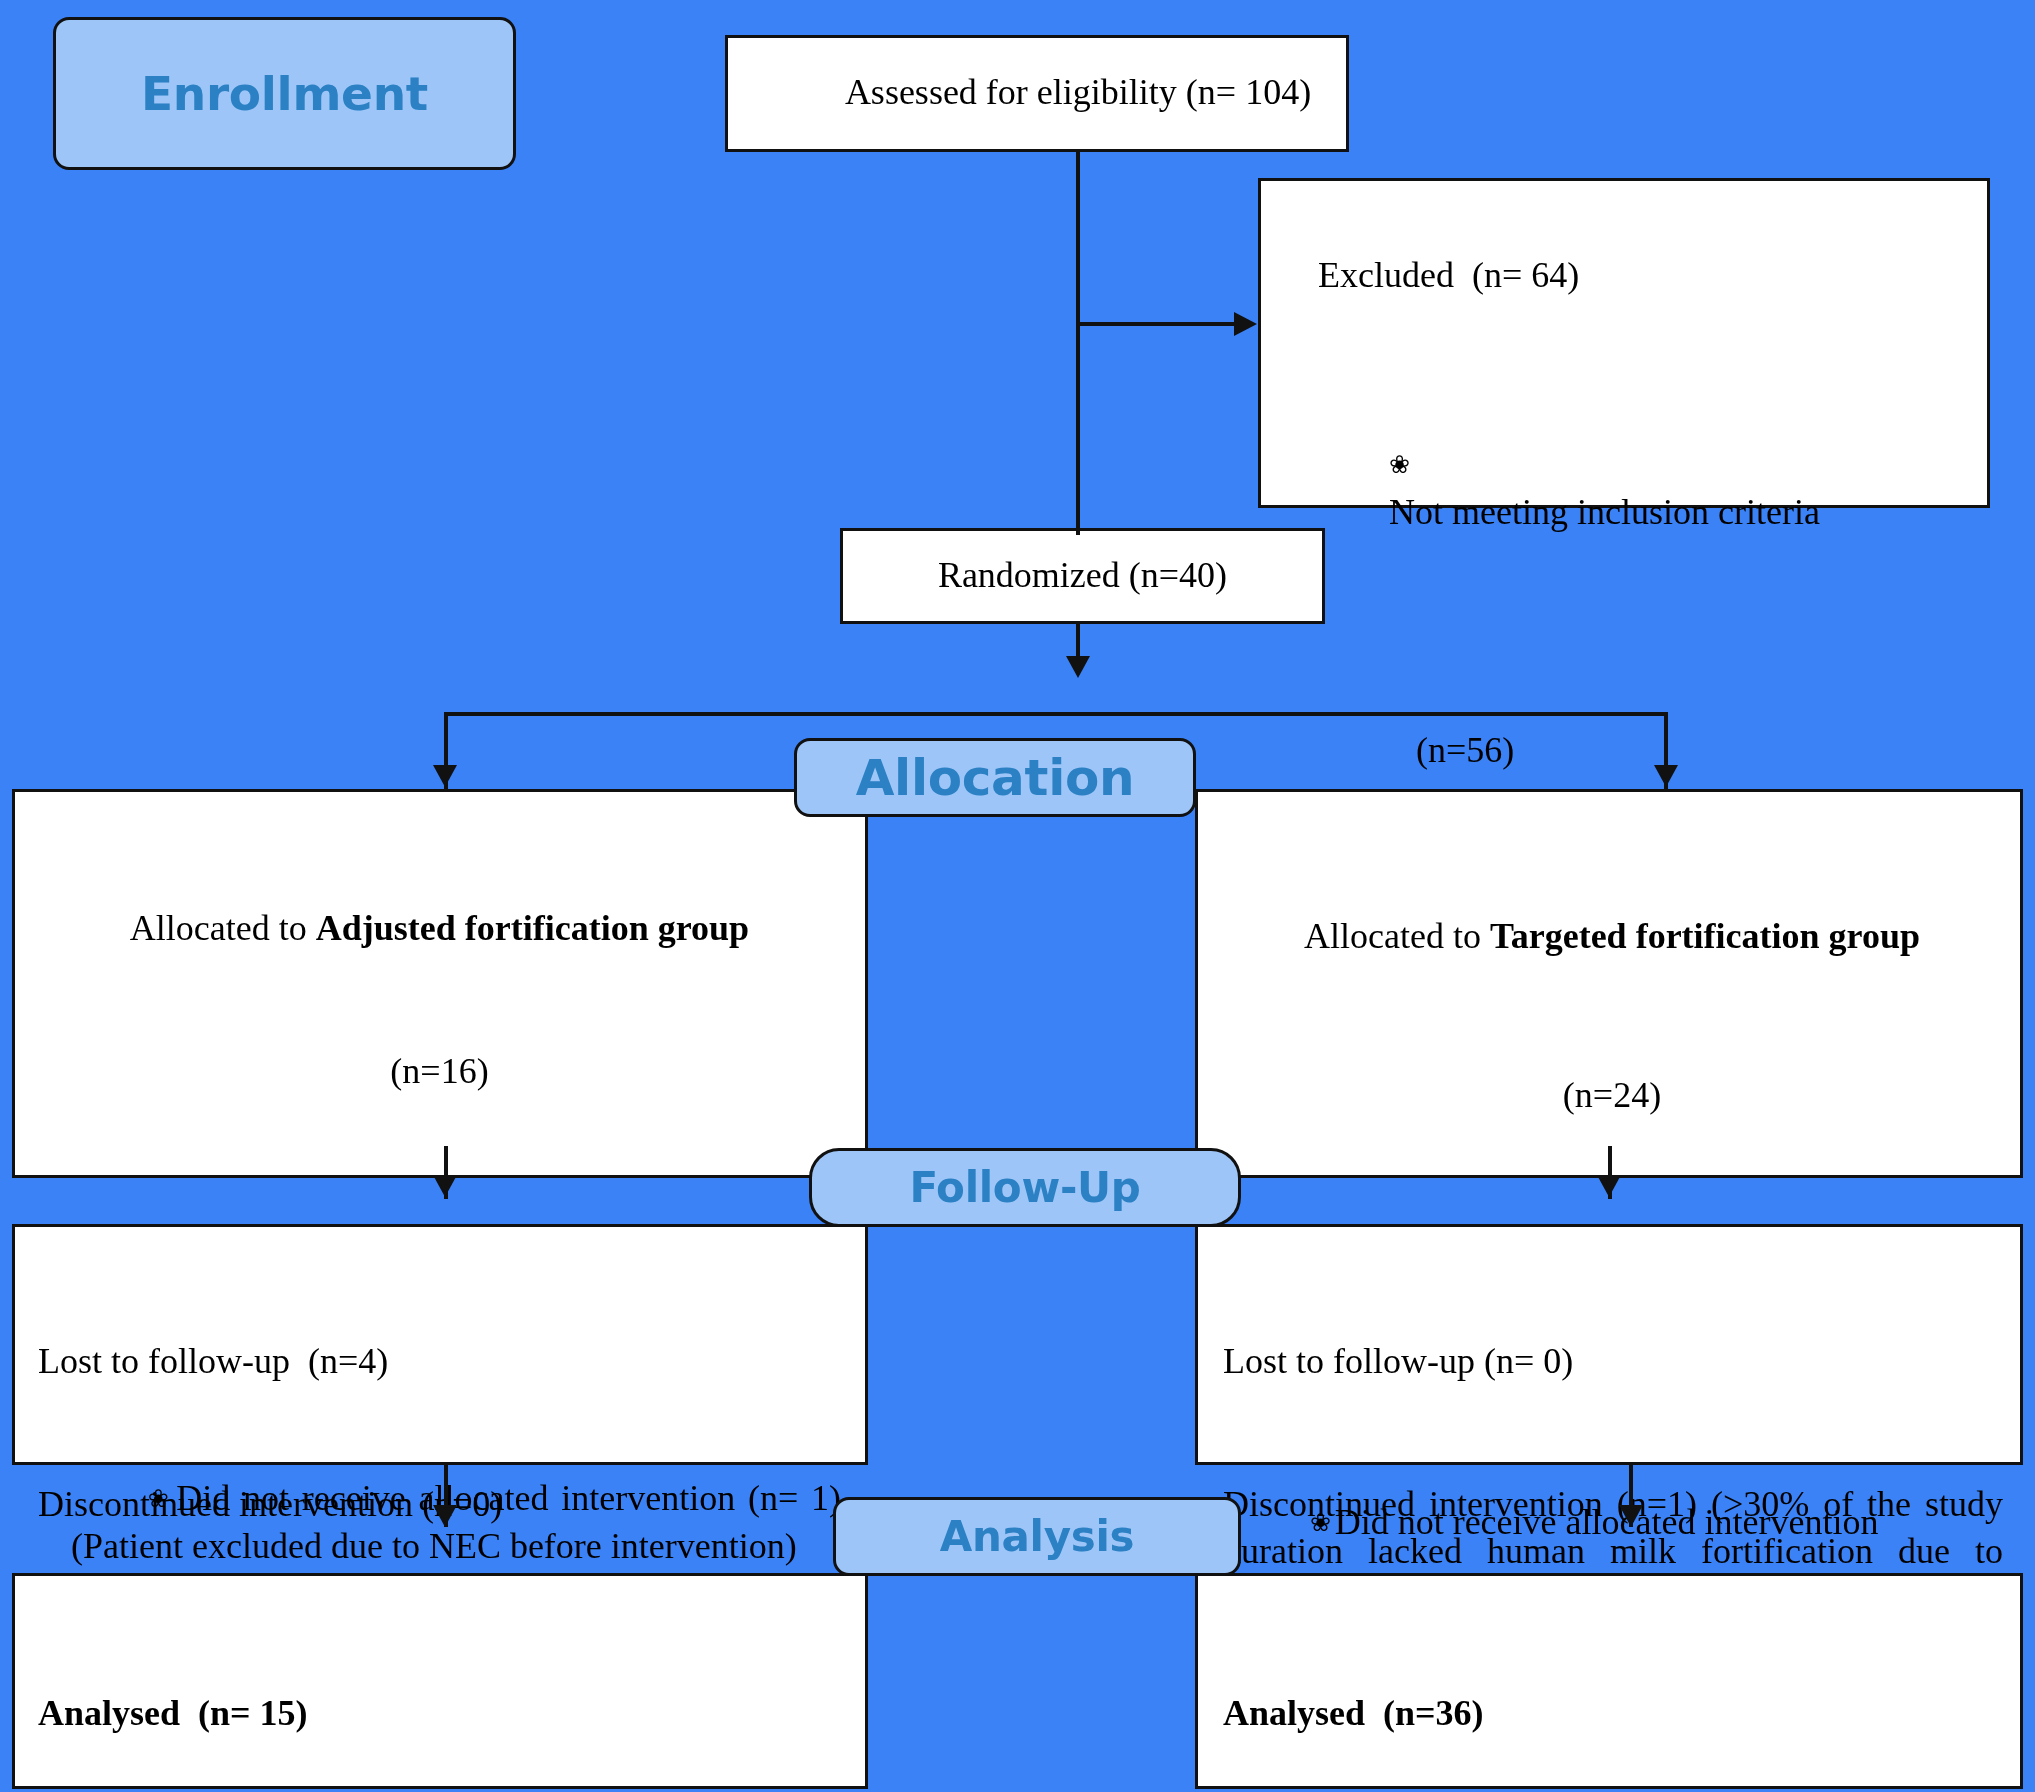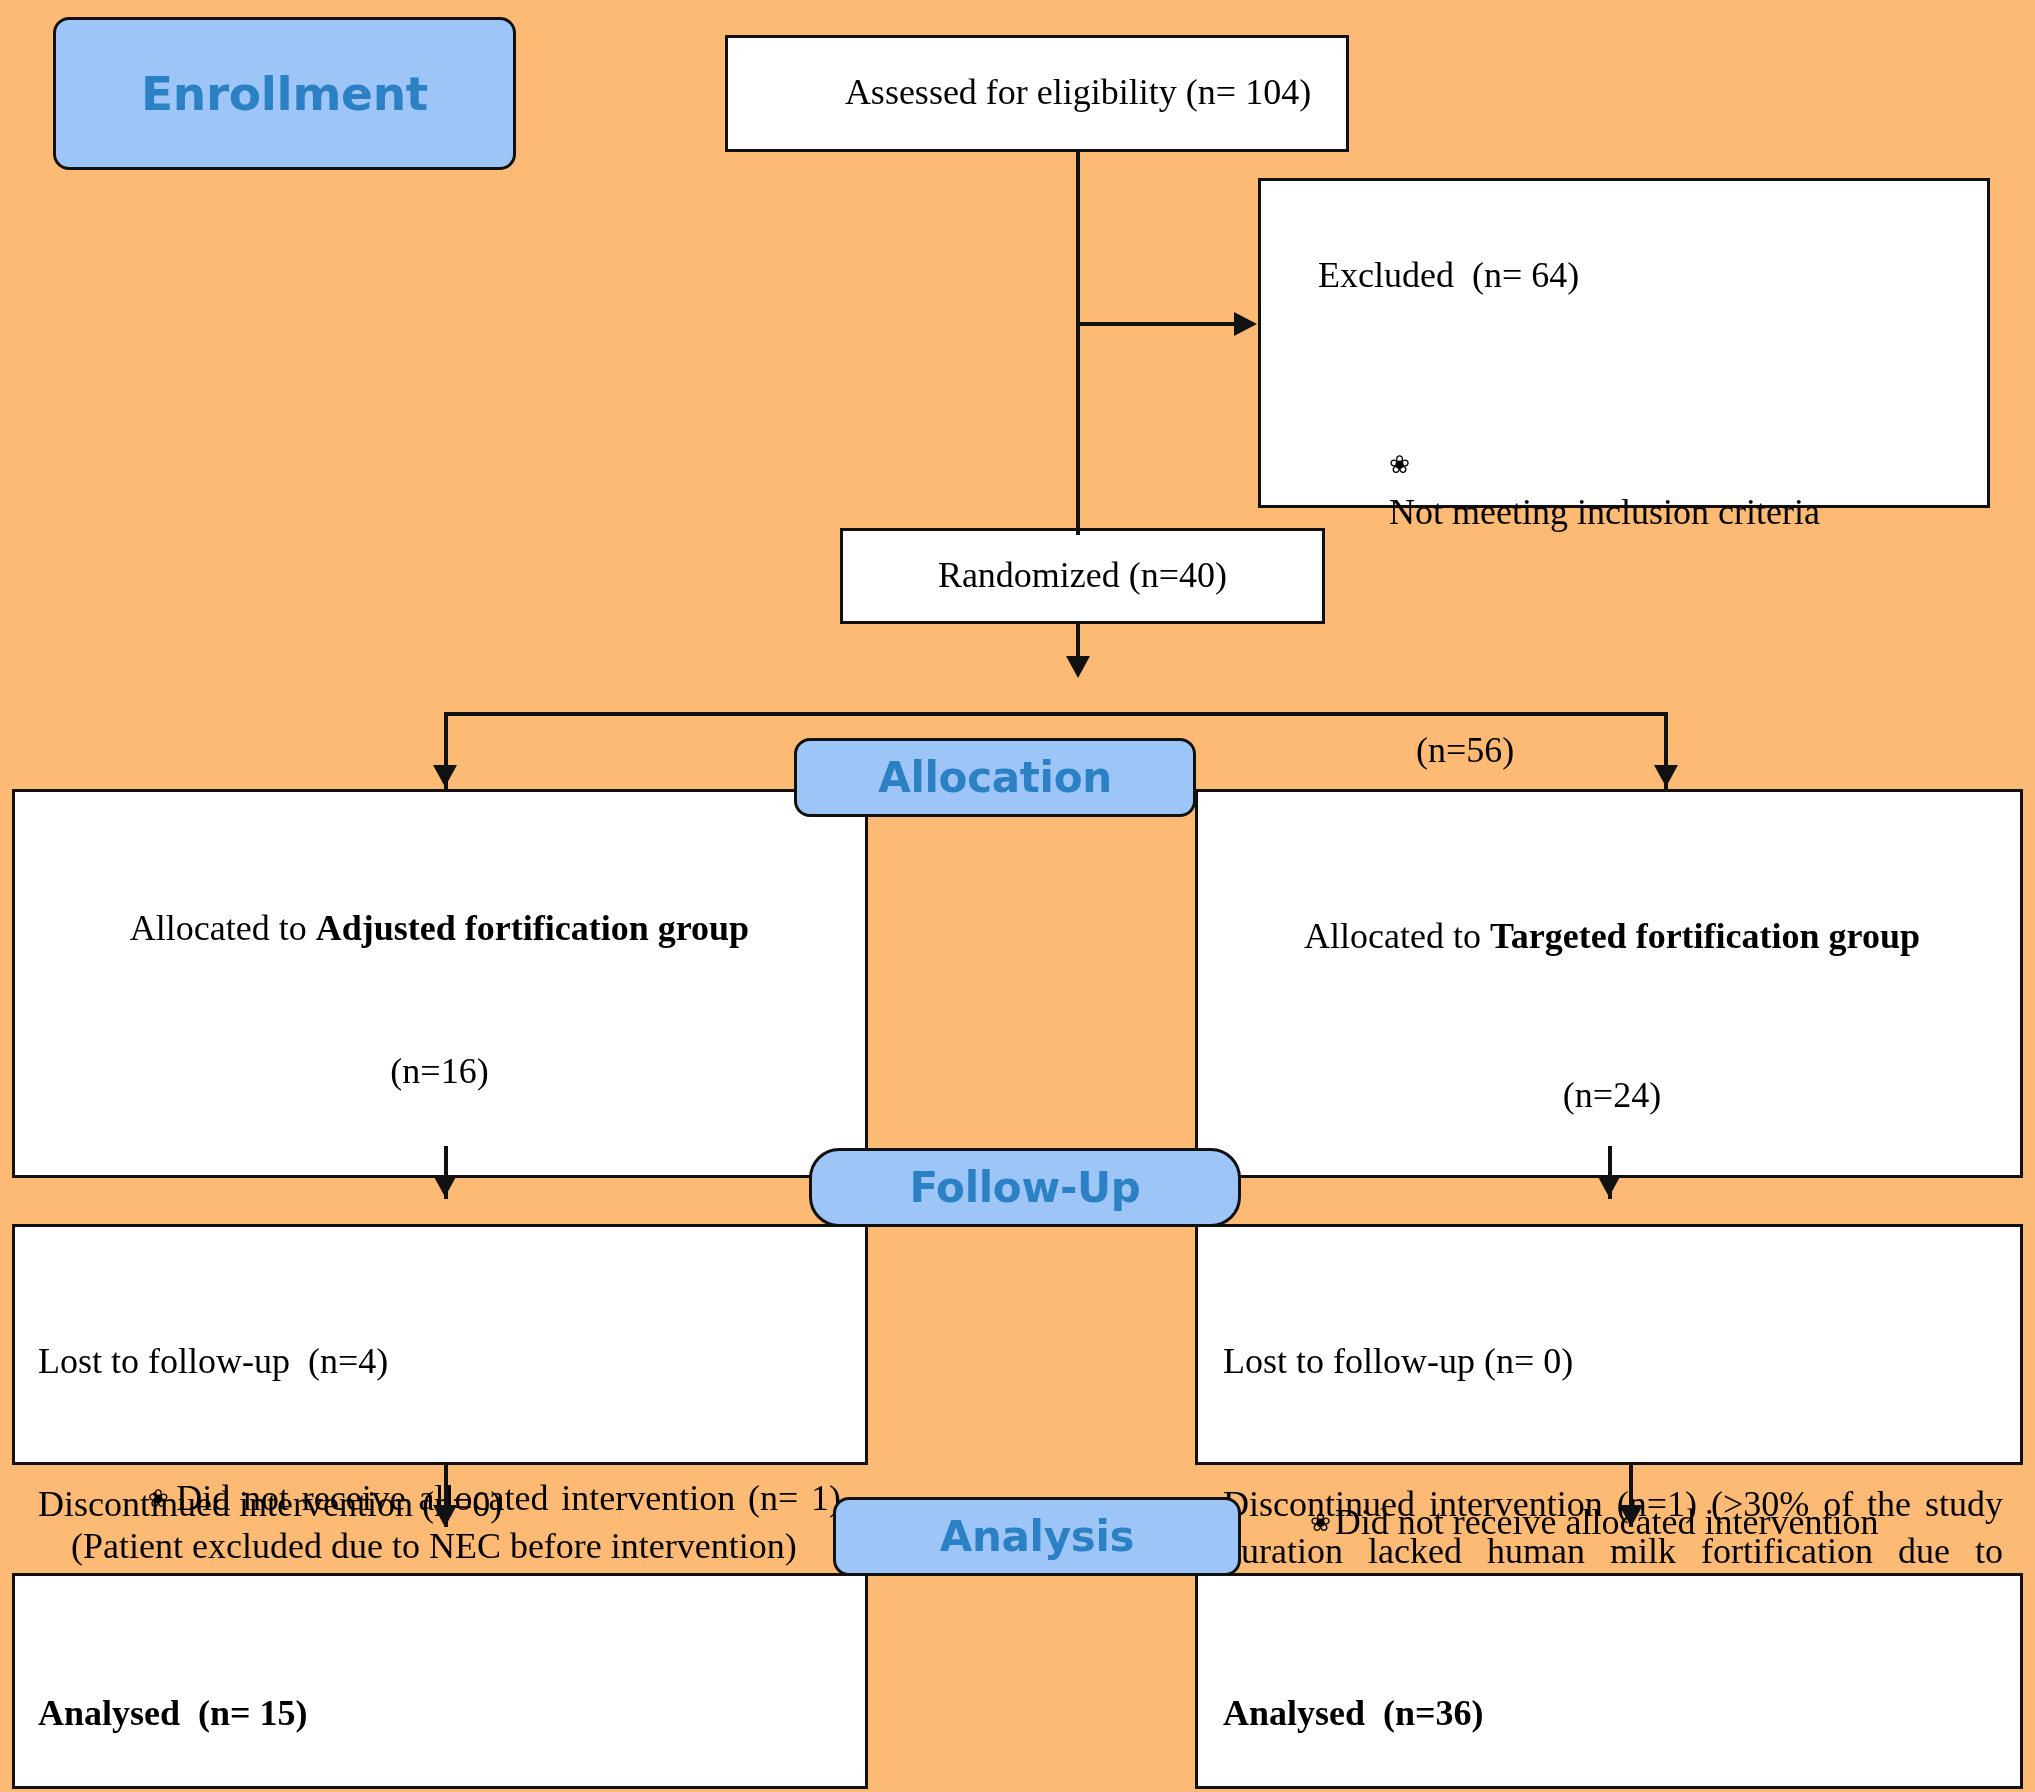--- a/index.html
+++ b/index.html
@@ -4,21 +4,21 @@
 <style>
   html, body {
     margin: 0;
     padding: 0;
     background: #ffffff;
   }
   #root {
     position: relative;
     width: 2035px;
     height: 1793px;
-    background: #fdba74;
+    background: #3b82f6;
     font-family: "Liberation Serif", "DejaVu Serif", serif;
     overflow: hidden;
   }
 
   
   .box {
     position: absolute;
     box-sizing: border-box;
     background: #ffffff;
     border: 3.1px solid #111111;
@@ -138,21 +138,21 @@
   <div class="box-text center" style="left:840px; top:552px; width:485px;">Randomized (n=40)</div>
 
   <div class="vline" style="left:1076px; top:624px; width:3.7px; height:37px;"></div>
   <div class="arrow-down" style="left:1066px; top:656px;"></div>
   <div class="hline" style="left:444px; top:712px; width:1224px; height:3.7px;"></div>
   <div class="vline" style="left:444px; top:712px; width:3.7px; height:80px;"></div>
   <div class="arrow-down" style="left:433px; top:765px;"></div>
   <div class="vline" style="left:1664px; top:712px; width:3.7px; height:80px;"></div>
   <div class="arrow-down" style="left:1654px; top:765px;"></div>
 
-  <div class="banner" style="left:794px; top:738px; width:402px; height:79px; font-size:42px;">
+  <div class="banner" style="left:794px; top:738px; width:402px; height:79px; font-size:50px;">
     <span>Allocation</span>
   </div>
 
   <div class="box" style="left:12.4px; top:789px; width:856px; height:389px;"></div>
   <div class="box-text" style="left:38px; top:810px; width:803px;">
     <span class="center" style="display:block;"><span>Allocated to </span><span class="b">Adjusted fortification group</span></span>
     <span class="center" style="display:block;">(n=16)</span>
     <span class="hang" style="padding-left:33px; text-indent:-33px;">
       <span class="bullet">❀</span><span>Received allocated intervention (n= 15)</span>
     </span>

